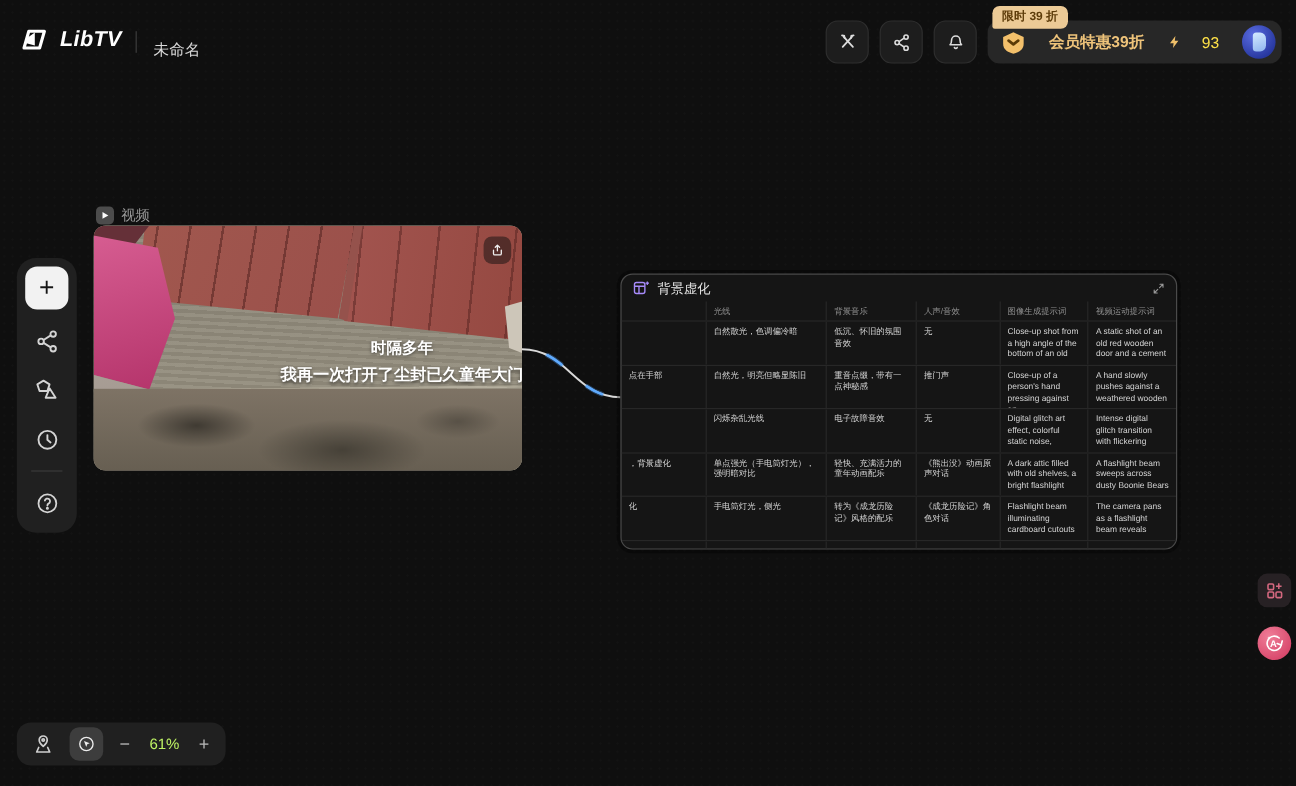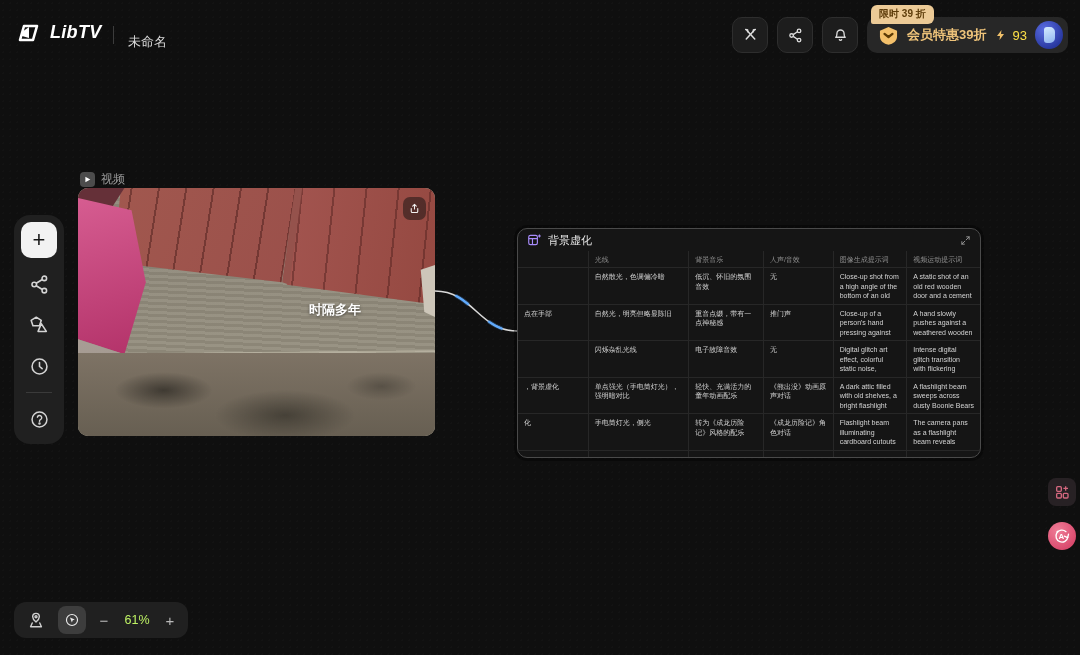--- a/index.html
+++ b/index.html
@@ -10,40 +10,40 @@
   
   .topbar{position:absolute;left:0;top:0;right:0;height:62px;}
   .brand{position:absolute;left:16px;top:22px;display:flex;align-items:center;gap:8px;}
   .brand-text{font-size:18px;font-weight:800;color:#fff;letter-spacing:.3px;font-style:italic;}
   .tb-divider{position:absolute;left:113px;top:26px;width:1px;height:18px;background:#3c3c3c;}
   .doc-title{position:absolute;left:128px;top:33px;font-size:13px;color:#d9d9d9;}
   .tb-right{position:absolute;right:12px;top:17px;display:flex;align-items:center;gap:9px;}
   .icon-btn{width:36px;height:36px;border-radius:10px;background:#1d1d1d;border:1px solid #2e2e2e;
     display:flex;align-items:center;justify-content:center;cursor:pointer;box-sizing:border-box;}
   .member-pill{position:relative;height:36px;border-radius:10px;background:#272727;display:flex;
-    align-items:center;gap:8px;padding:0 5px 0 11px;cursor:pointer;}
+    align-items:center;gap:19px;padding:0 5px 0 11px;cursor:pointer;}
   .promo-badge{position:absolute;left:4px;top:-12px;background:#ecca96;color:#5d3c0a;font-size:10px;
     font-weight:700;padding:2px 8px 3px;border-radius:6px 6px 6px 2px;white-space:nowrap;}
   .member-label{color:#eec37a;font-size:13px;font-weight:600;white-space:nowrap;}
   .credits{color:#fde047;font-size:13px;font-weight:400;margin-left:-2px;}
   .avatar{width:28px;height:28px;border-radius:50%;background:radial-gradient(circle at 35% 30%,#5a6ce0,#27379f 75%);
     display:flex;align-items:center;justify-content:center;}
   .avatar-door{width:11px;height:16px;border-radius:3px 5px 5px 3px;background:linear-gradient(160deg,#d5ebff,#8fb4ef);}
   
   .left-toolbar{position:absolute;left:14px;top:215px;width:50px;border-radius:16px;background:#202020;
     display:flex;flex-direction:column;align-items:center;padding:7px 0 10px;box-sizing:border-box;gap:11px;}
   .add-btn{width:36px;height:36px;border-radius:10px;background:#f2f2f2;color:#161616;font-size:22px;
     font-weight:500;display:flex;align-items:center;justify-content:center;cursor:pointer;}
   .lt-icon{width:30px;height:30px;display:flex;align-items:center;justify-content:center;cursor:pointer;}
   .lt-divider{width:26px;height:1px;background:#3a3a3a;}
   
   .node-label{position:absolute;left:80px;top:171px;display:flex;align-items:center;gap:6px;
     color:#9a9a9a;font-size:12px;}
   .play-chip{width:15px;height:15px;border-radius:4px;background:#4c4c4c;display:flex;align-items:center;justify-content:center;}
-  .video-node{position:absolute;left:78px;top:188px;width:357px;height:248px;border-radius:10px;
+  .video-node{position:absolute;left:78px;top:188px;width:357px;height:204px;border-radius:10px;
     overflow:hidden;background:#8d8678;cursor:pointer;}
   .v-layer{position:absolute;inset:0;}
   .v-cement{background:
     repeating-linear-gradient(3deg,rgba(255,255,255,.05) 0 3px,rgba(0,0,0,.05) 3px 6px),
     linear-gradient(180deg,#8f897a 30%,#938d7d 60%);}
   .v-door-left{clip-path:polygon(12% 0,61% 0,57% 38%,10% 30%);
     background:
       repeating-linear-gradient(99deg,rgba(0,0,0,0) 0 25px,rgba(66,24,22,.45) 25px 27px),
       linear-gradient(115deg,#a2594f,#9a4f4a 60%,#8a4440);}
   .v-door-right{clip-path:polygon(62.5% 0,100% 0,100% 47%,58.5% 39%);
@@ -238,20 +238,21 @@
     <div class="v-layer v-door-left"></div>
     <div class="v-layer v-door-right"></div>
     <div class="v-layer v-door-gap"></div>
     <div class="v-layer v-corner"></div>
     <div class="v-layer v-poster"></div>
     <div class="v-layer v-paper"></div>
     <div class="v-layer v-paper2"></div>
     <div class="v-step-edge"></div>
     <div class="v-lower"></div>
     <div class="v-sub v-sub1">时隔多年</div>
+    <div class="v-sub v-sub2">我再一次打开了尘封已久童年大门</div>
     <div class="upload-btn">
       <span>
         <svg width="13" height="13" viewBox="0 0 24 24" fill="none" stroke="#f0f0f0" stroke-width="2" stroke-linecap="round" stroke-linejoin="round">
           <path d="M12 13V4.5M8.7 7.5 12 4.2 15.3 7.5"></path>
           <path d="M6 12v5.5a1.8 1.8 0 0 0 1.8 1.8h8.4A1.8 1.8 0 0 0 18 17.5V12"></path>
         </svg>
       </span>
     </div>
   </div>
 

